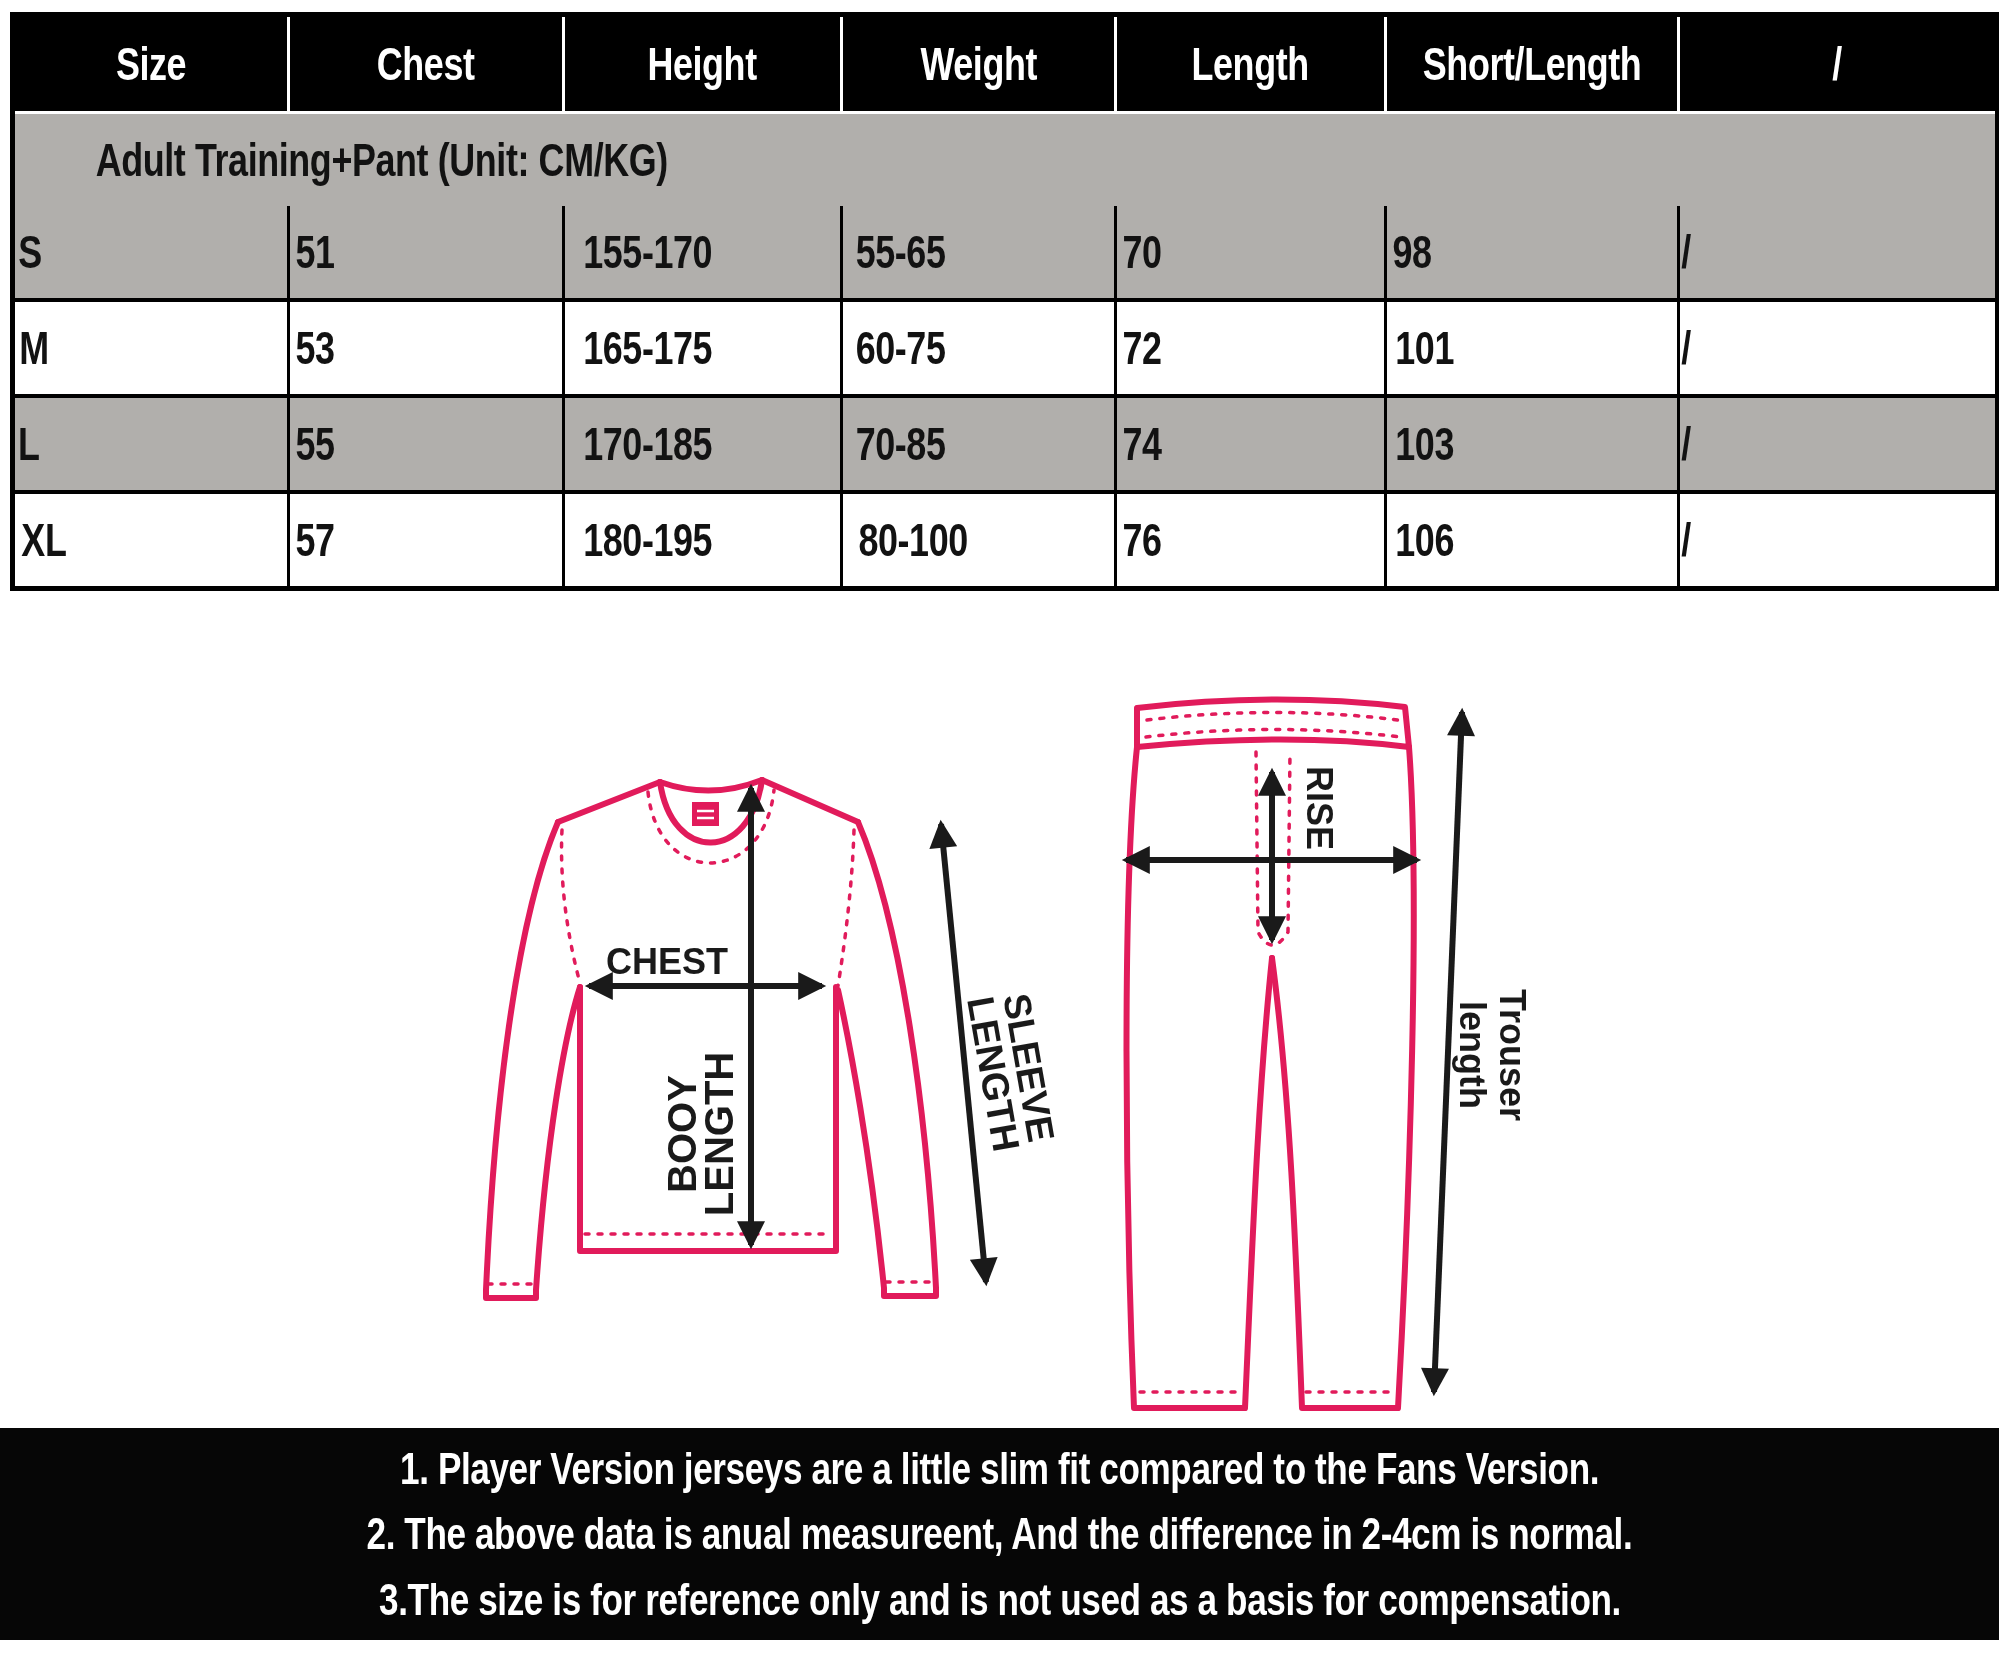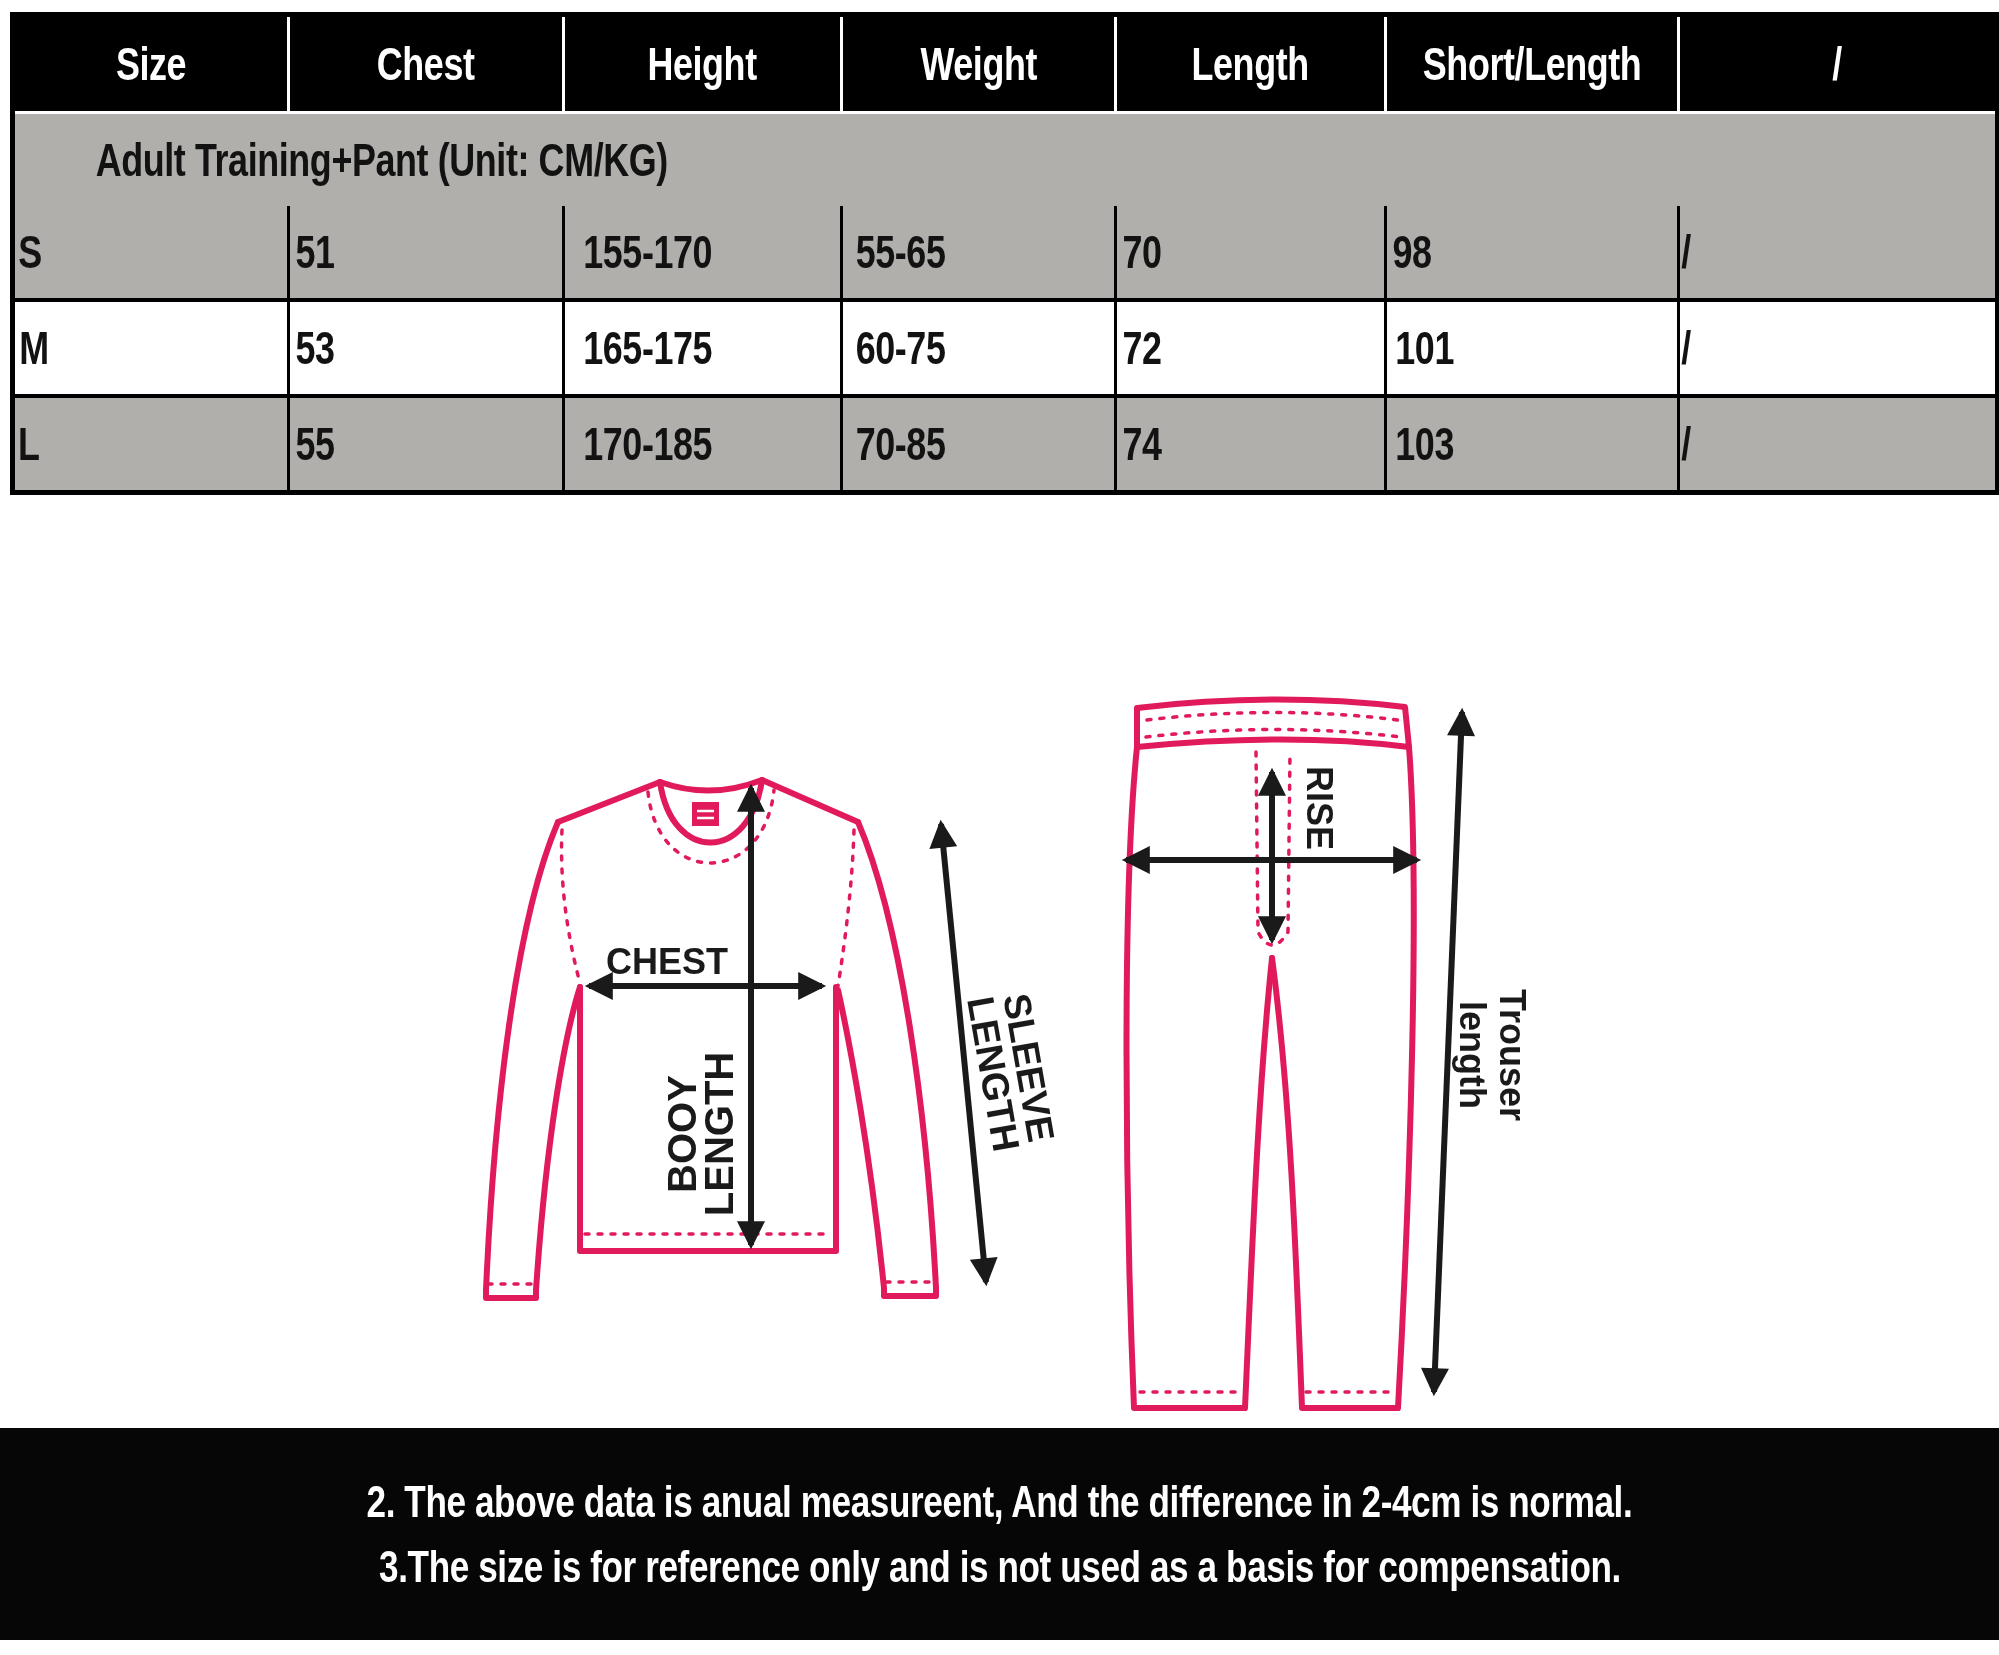--- a/index.html
+++ b/index.html
@@ -97,20 +97,29 @@
       </tr>
       <tr class="row-gray">
         <td><span class="cx">L</span></td>
         <td><span class="cx">55</span></td>
         <td><span class="cx">170-185</span></td>
         <td><span class="cx">70-85</span></td>
         <td><span class="cx">74</span></td>
         <td><span class="cx">103</span></td>
         <td><span class="cx">/</span></td>
       </tr>
+      <tr class="row-white">
+        <td><span class="cx">XL</span></td>
+        <td><span class="cx">57</span></td>
+        <td><span class="cx">180-195</span></td>
+        <td><span class="cx">80-100</span></td>
+        <td><span class="cx">76</span></td>
+        <td><span class="cx">106</span></td>
+        <td><span class="cx">/</span></td>
+      </tr>
     </tbody>
   </table>
 
   <svg class="diagram" width="1999" height="736" viewBox="0 0 1999 736">
     <defs>
       <marker id="arr" viewBox="0 0 10 10" refX="8.5" refY="5" markerWidth="34" markerHeight="28" markerUnits="userSpaceOnUse" orient="auto-start-reverse">
         <path d="M0,0 L10,5 L0,10 z" fill="#1a1a1a"></path>
       </marker>
     </defs>
 
@@ -172,17 +181,18 @@
         <text class="dlabel" x="0" y="0" font-size="36" text-anchor="middle">RISE</text>
       </g>
       <g transform="translate(1500,363) rotate(90)">
         <text class="dlabel" x="0" y="0" font-size="36" text-anchor="middle">Trouser</text>
         <text class="dlabel" x="0" y="40" font-size="36" text-anchor="middle">length</text>
       </g>
     </g>
   </svg>
 
   <div class="footer">
+    <div class="note-line"><span class="cx">1. Player Version jerseys are a little slim fit compared to the Fans Version.</span></div>
     <div class="note-line"><span class="cx">2. The above data is anual measureent,  And the difference in 2-4cm is normal.</span></div>
     <div class="note-line"><span class="cx">3.The size is for reference only and is not used as a basis for compensation.</span></div>
   </div>
 
 </div>
 
 </body></html>

